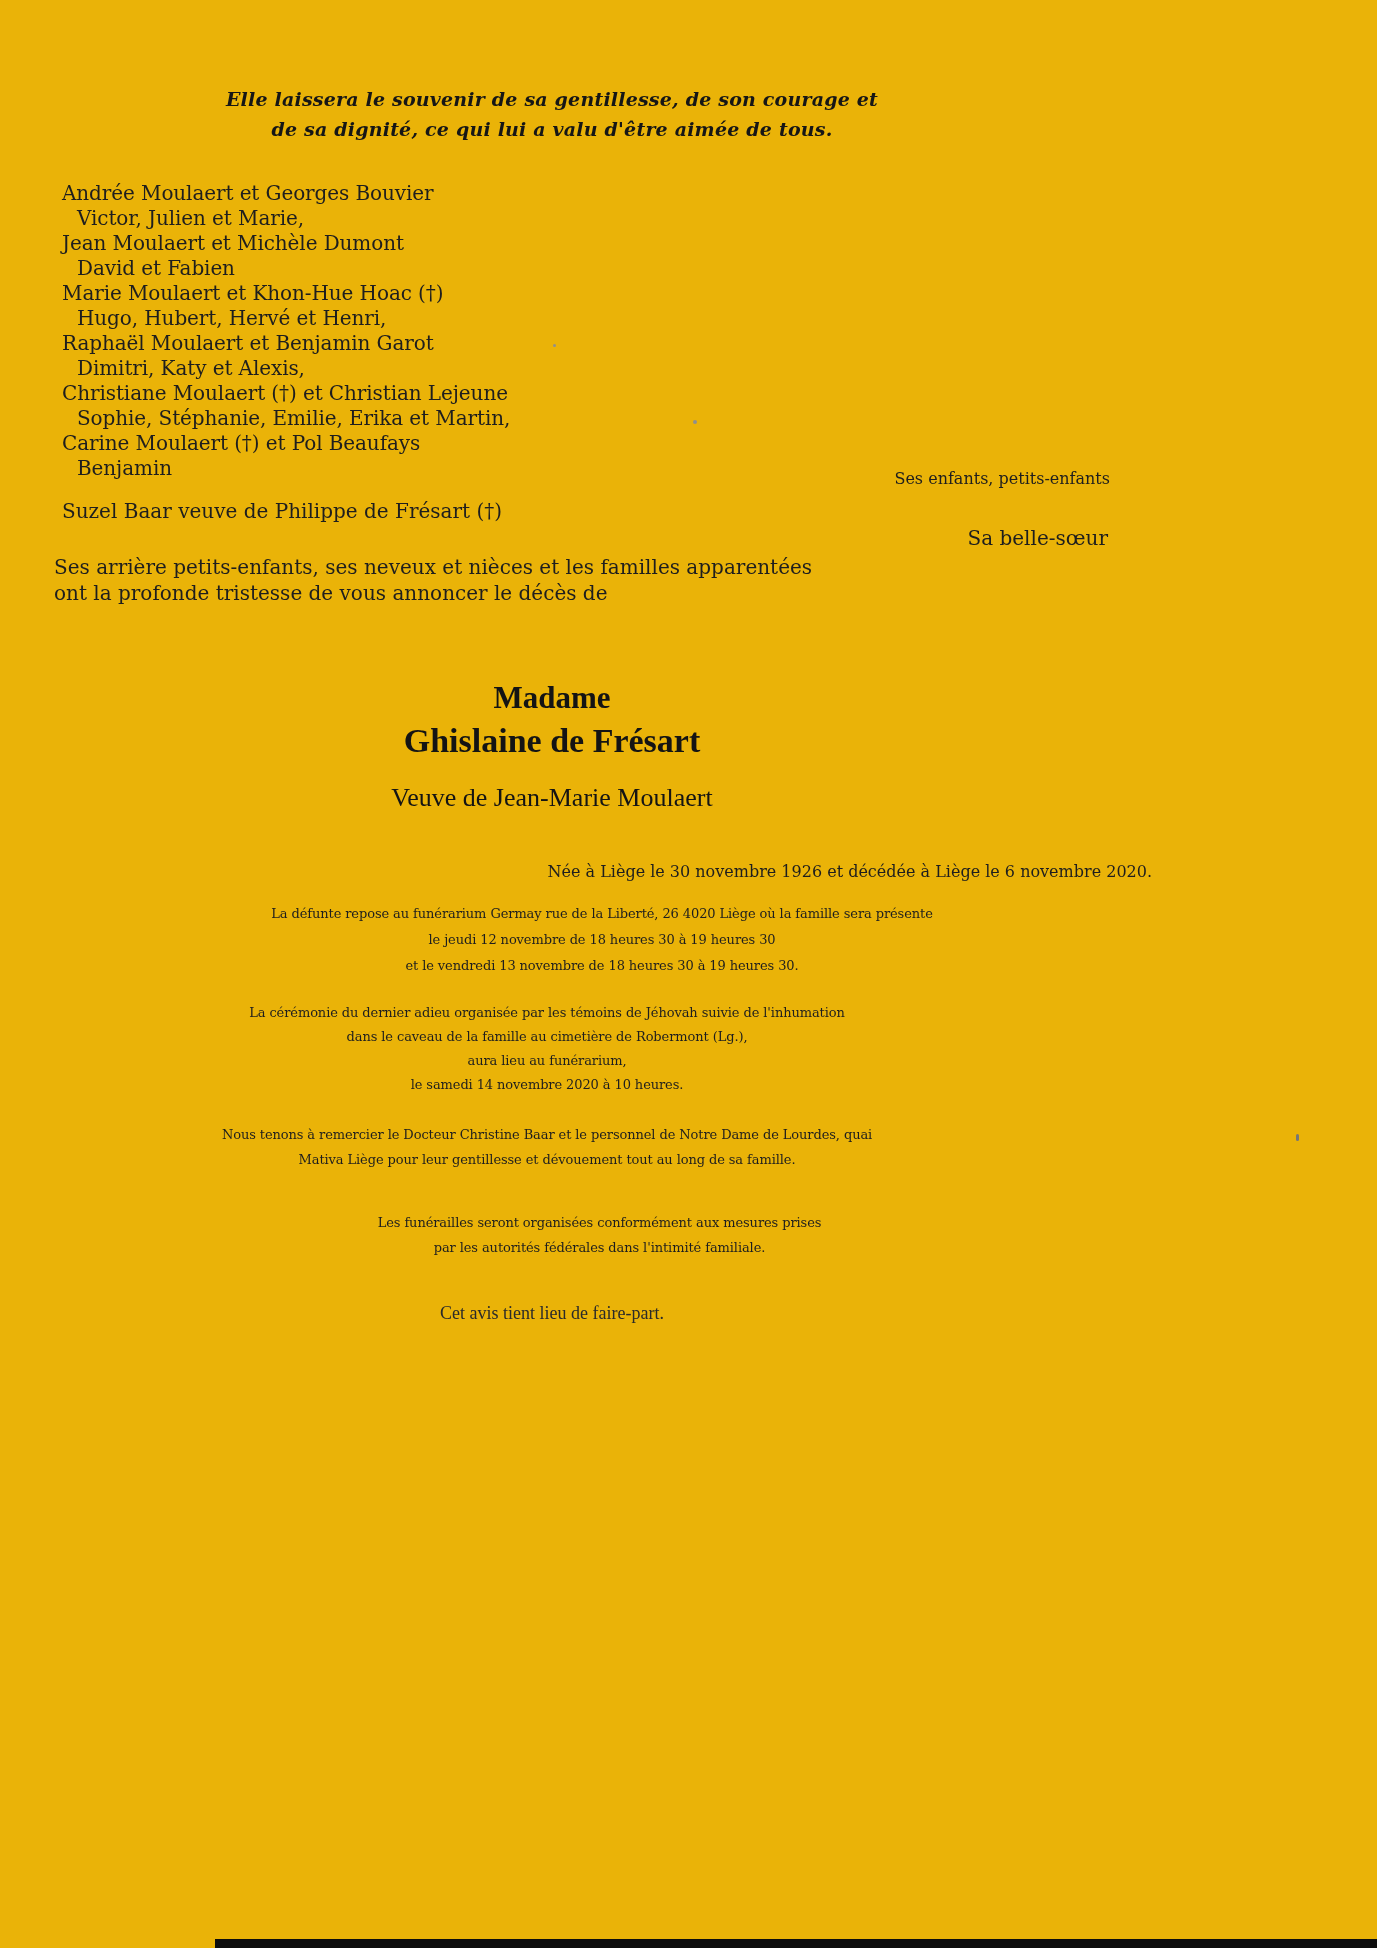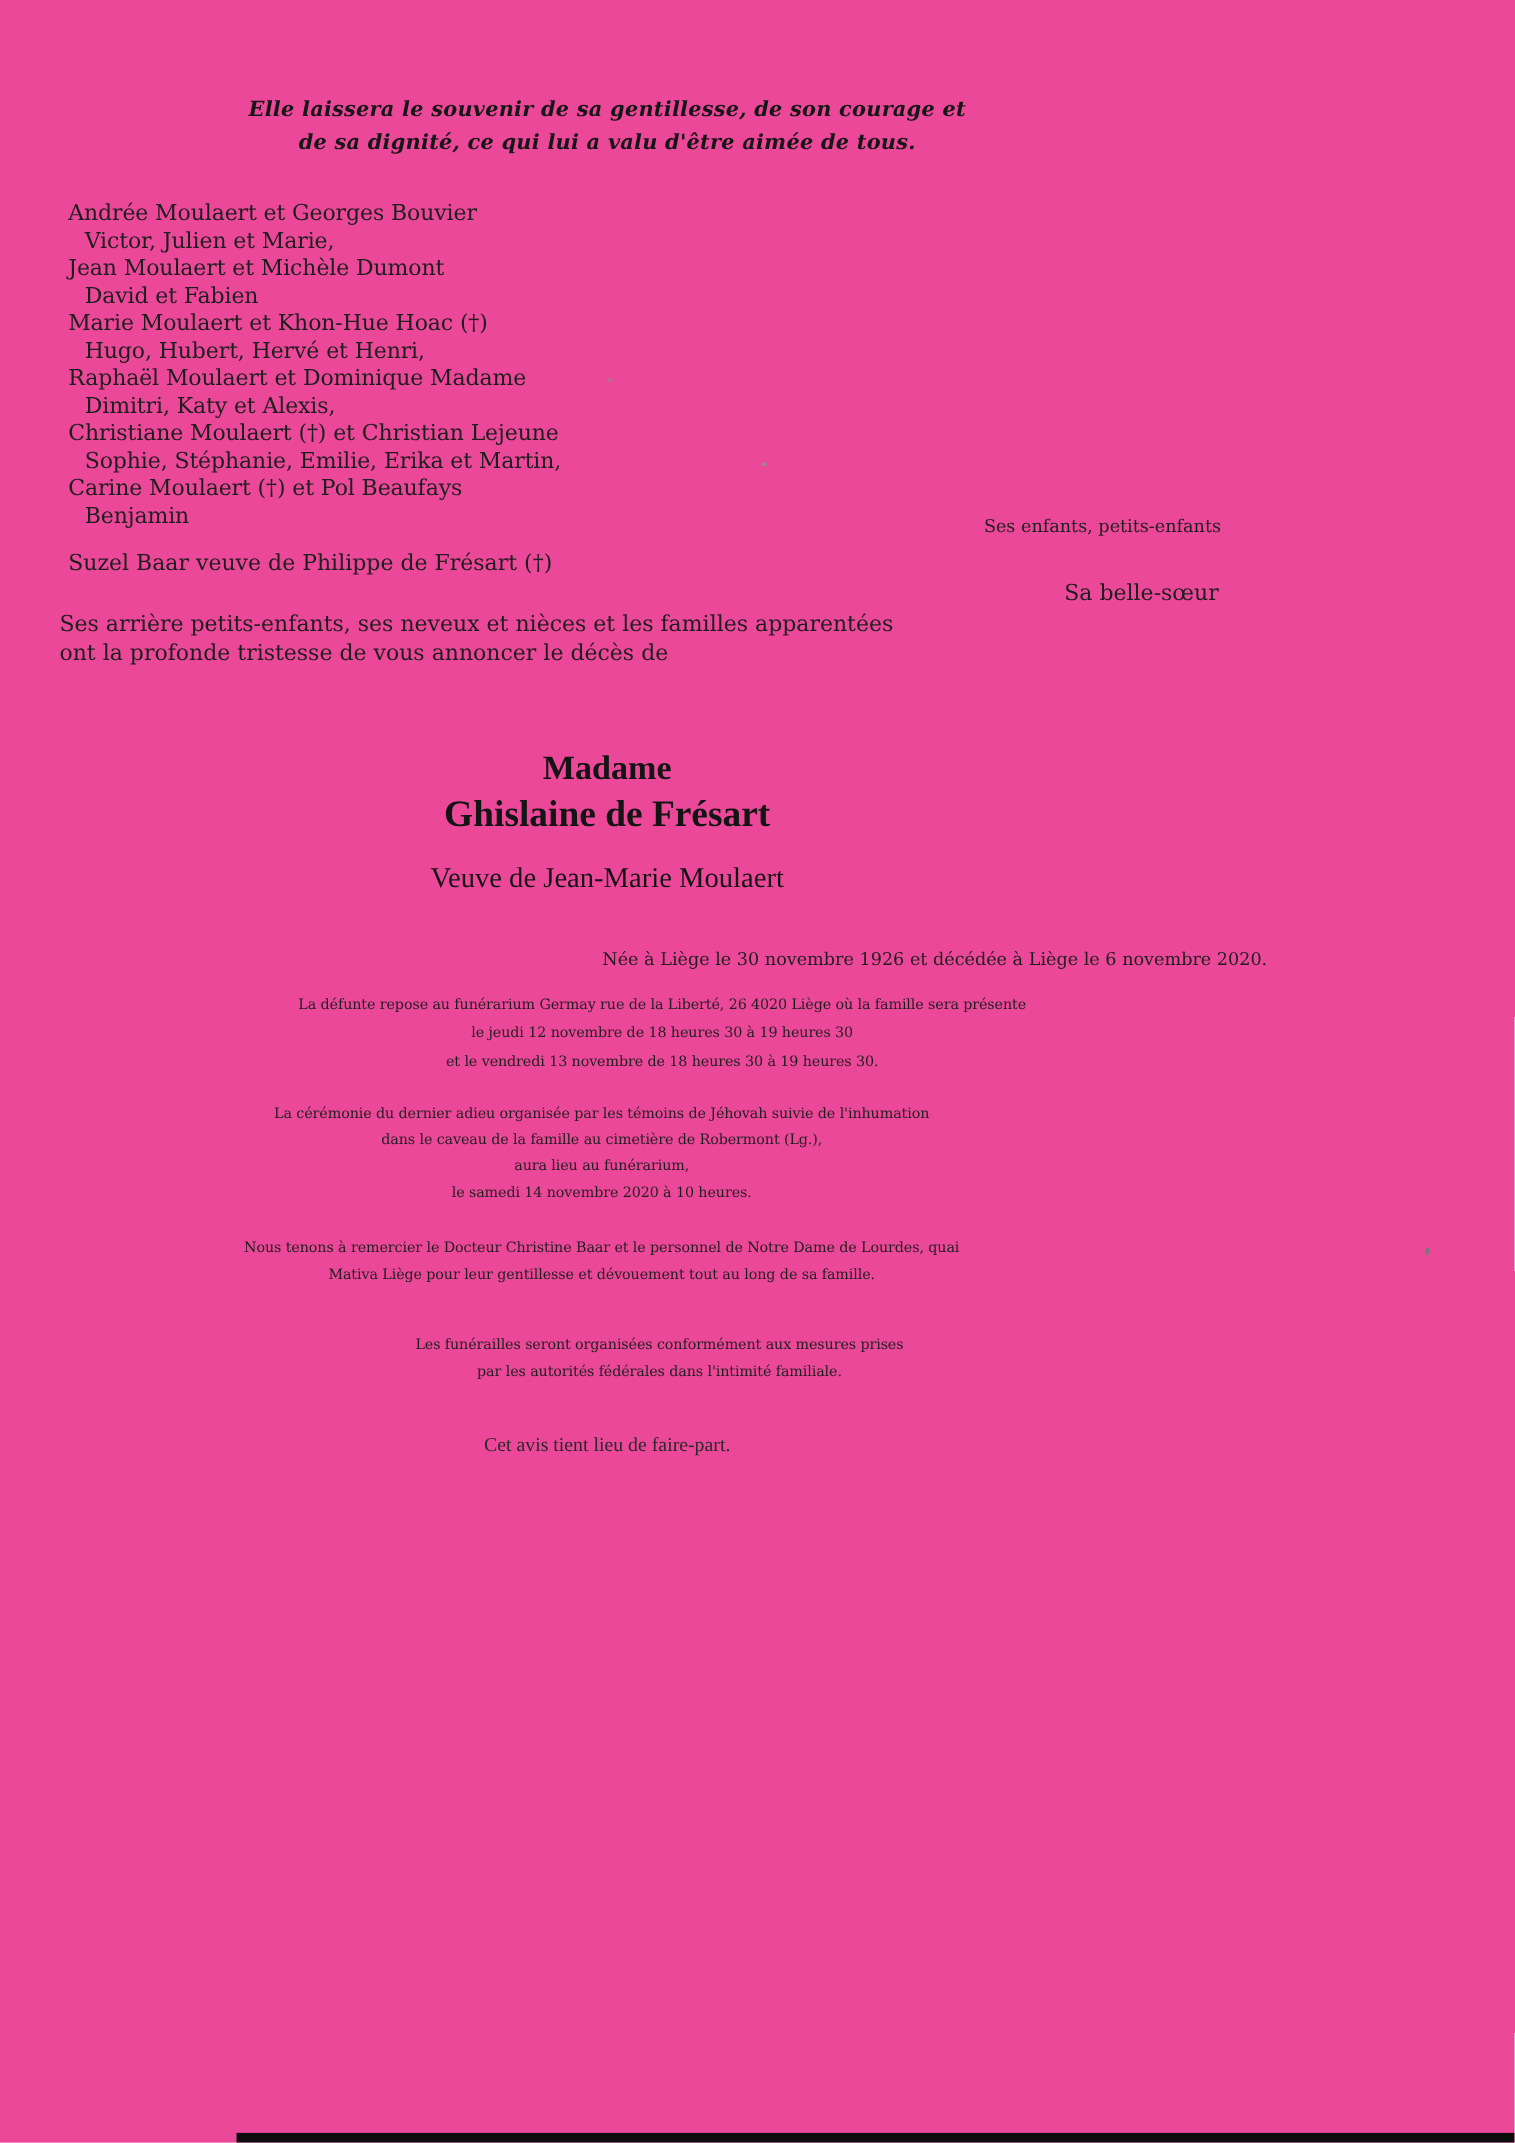--- a/index.html
+++ b/index.html
@@ -1,20 +1,20 @@
 <!DOCTYPE html>
 <html><head>
 <meta charset="utf-8">
 <title></title>
 <style>
   html, body { margin:0; padding:0; background:#ffffff; }
   .page {
     position:relative;
     width:1377px; height:1948px;
-    background:#ec4899;
+    background:#eab308;
     overflow:hidden;
     font-family:"DejaVu Serif", serif;
     color:#1e1e1e;
   }
 
   .epigraph {
     position:absolute; top:84px; left:62px; width:980px;
     text-align:center; font-style:italic; font-weight:600;
     font-size:19px; line-height:30px; letter-spacing:0.2px;
     color:#161616;
@@ -87,21 +87,21 @@
     <div>de sa dignité, ce qui lui a valu d'être aimée de tous.</div>
   </div>
 
   <div class="family">
     <div class="ln">Andrée Moulaert et Georges Bouvier</div>
     <div class="ln indent">Victor, Julien et Marie,</div>
     <div class="ln">Jean Moulaert et Michèle Dumont</div>
     <div class="ln indent">David et Fabien</div>
     <div class="ln">Marie Moulaert et Khon-Hue Hoac (†)</div>
     <div class="ln indent">Hugo, Hubert, Hervé et Henri,</div>
-    <div class="ln">Raphaël Moulaert et Dominique Madame</div>
+    <div class="ln">Raphaël Moulaert et Benjamin Garot</div>
     <div class="ln indent">Dimitri, Katy et Alexis,</div>
     <div class="ln">Christiane Moulaert (†) et Christian Lejeune</div>
     <div class="ln indent">Sophie, Stéphanie, Emilie, Erika et Martin,</div>
     <div class="ln">Carine Moulaert (†) et Pol Beaufays</div>
     <div class="ln indent">Benjamin</div>
   </div>
 
   <div class="rel-children">Ses enfants, petits-enfants</div>
 
   <div class="suzel">Suzel Baar veuve de Philippe de Frésart (†)</div>

